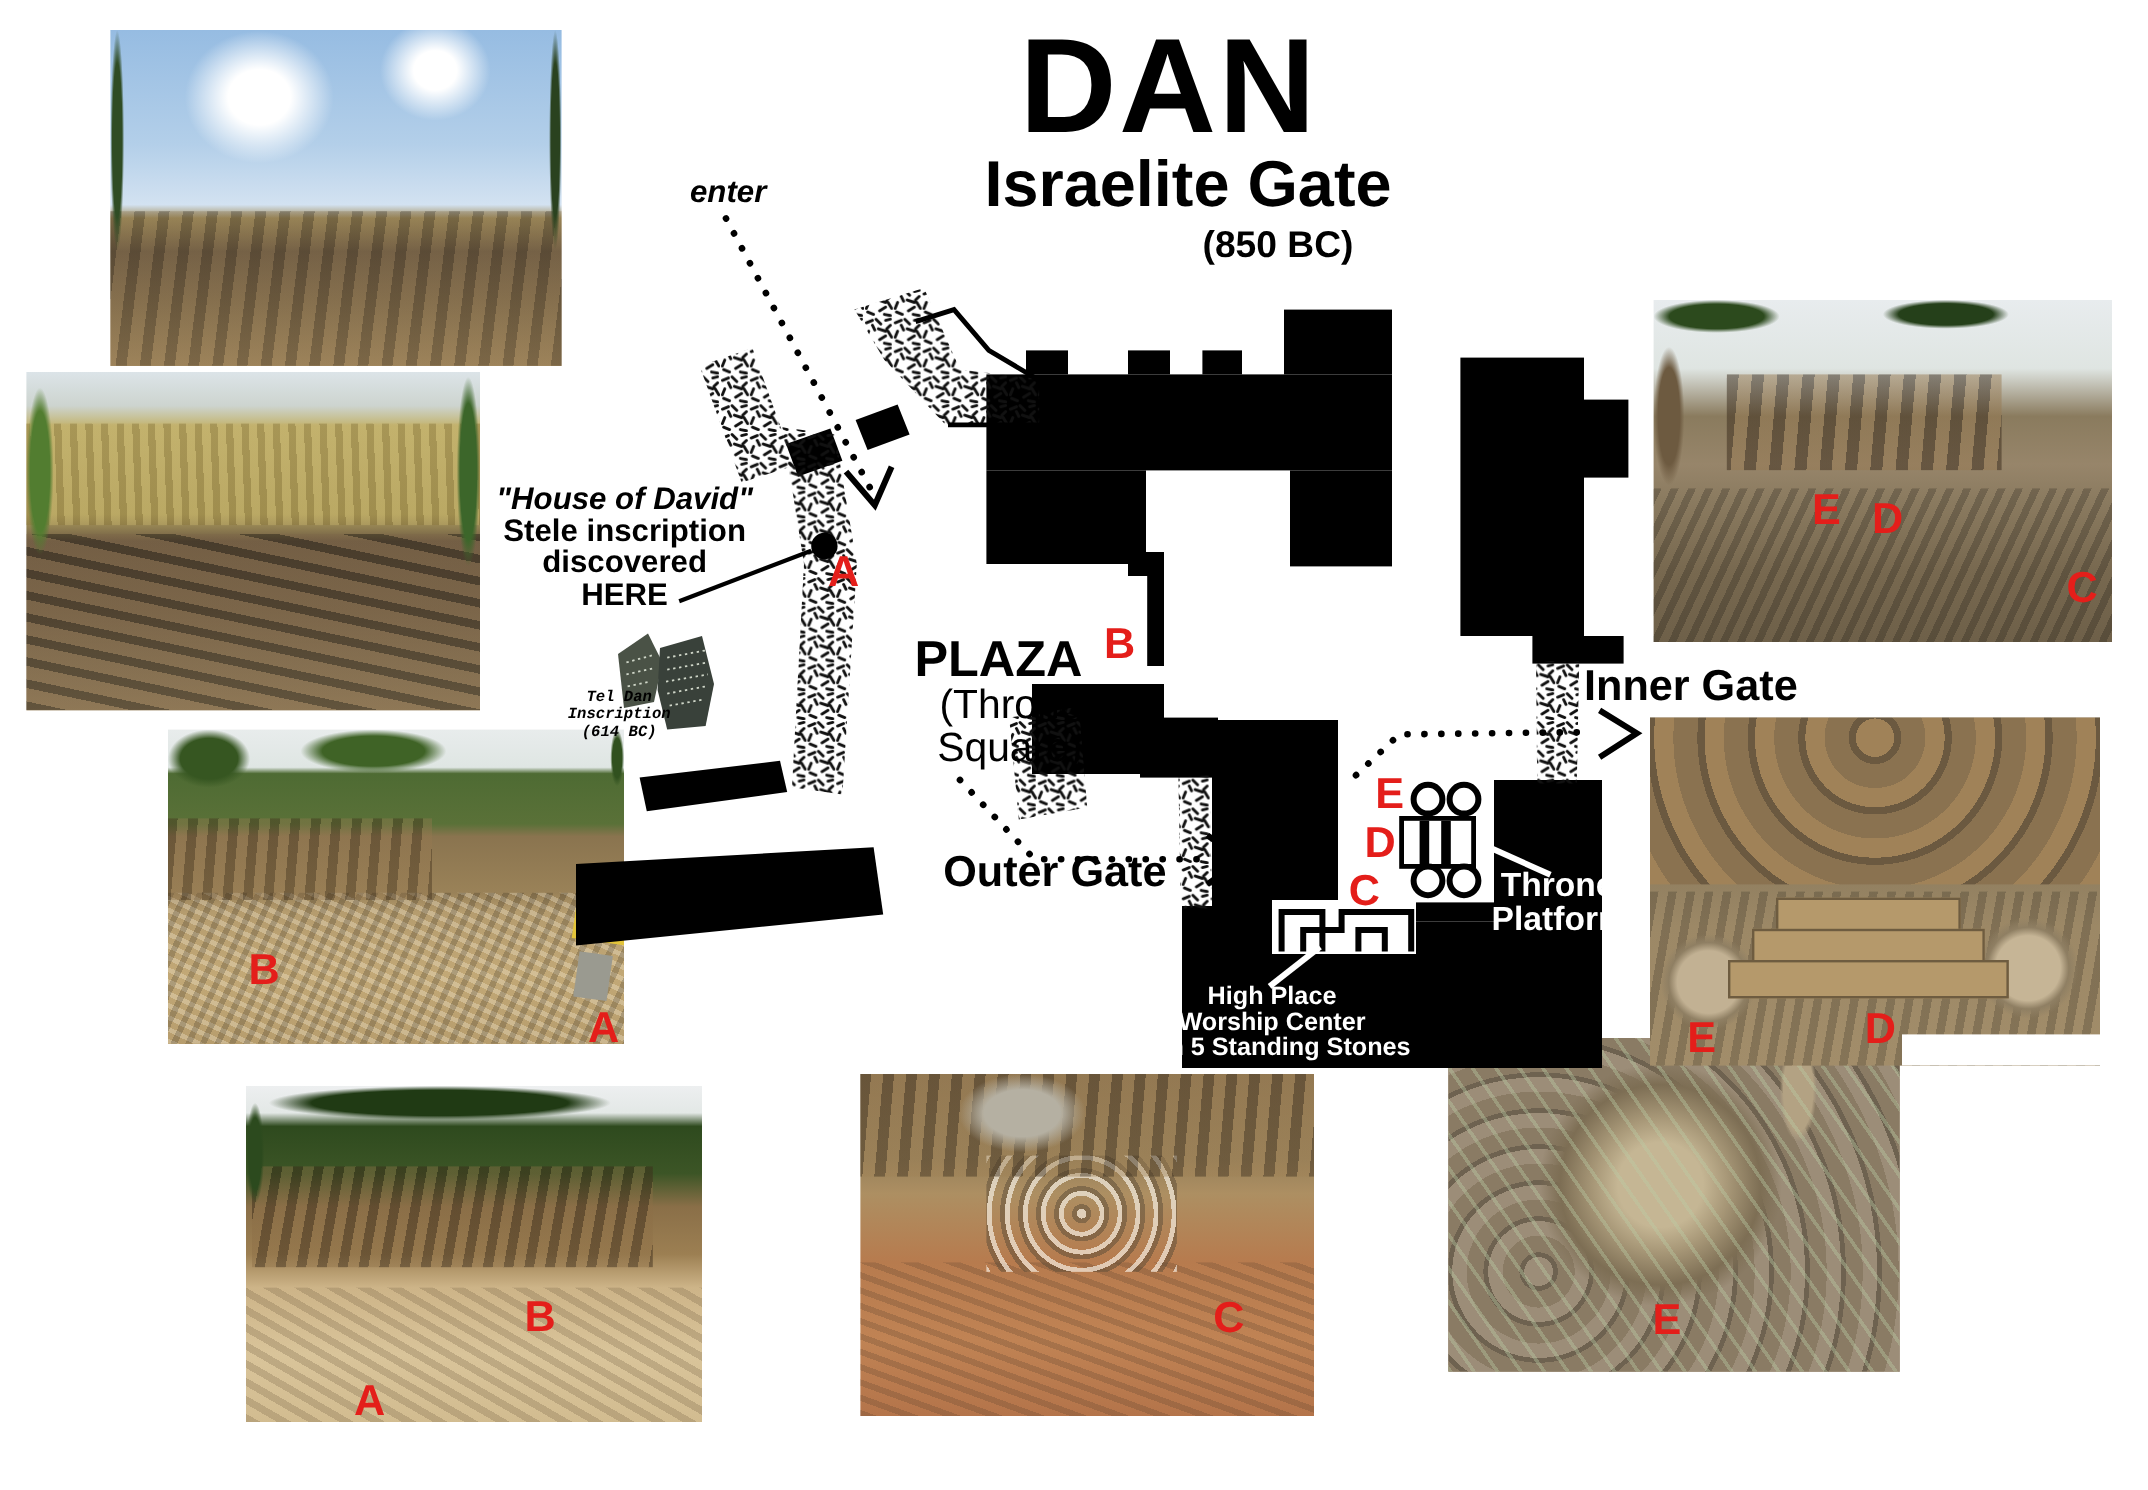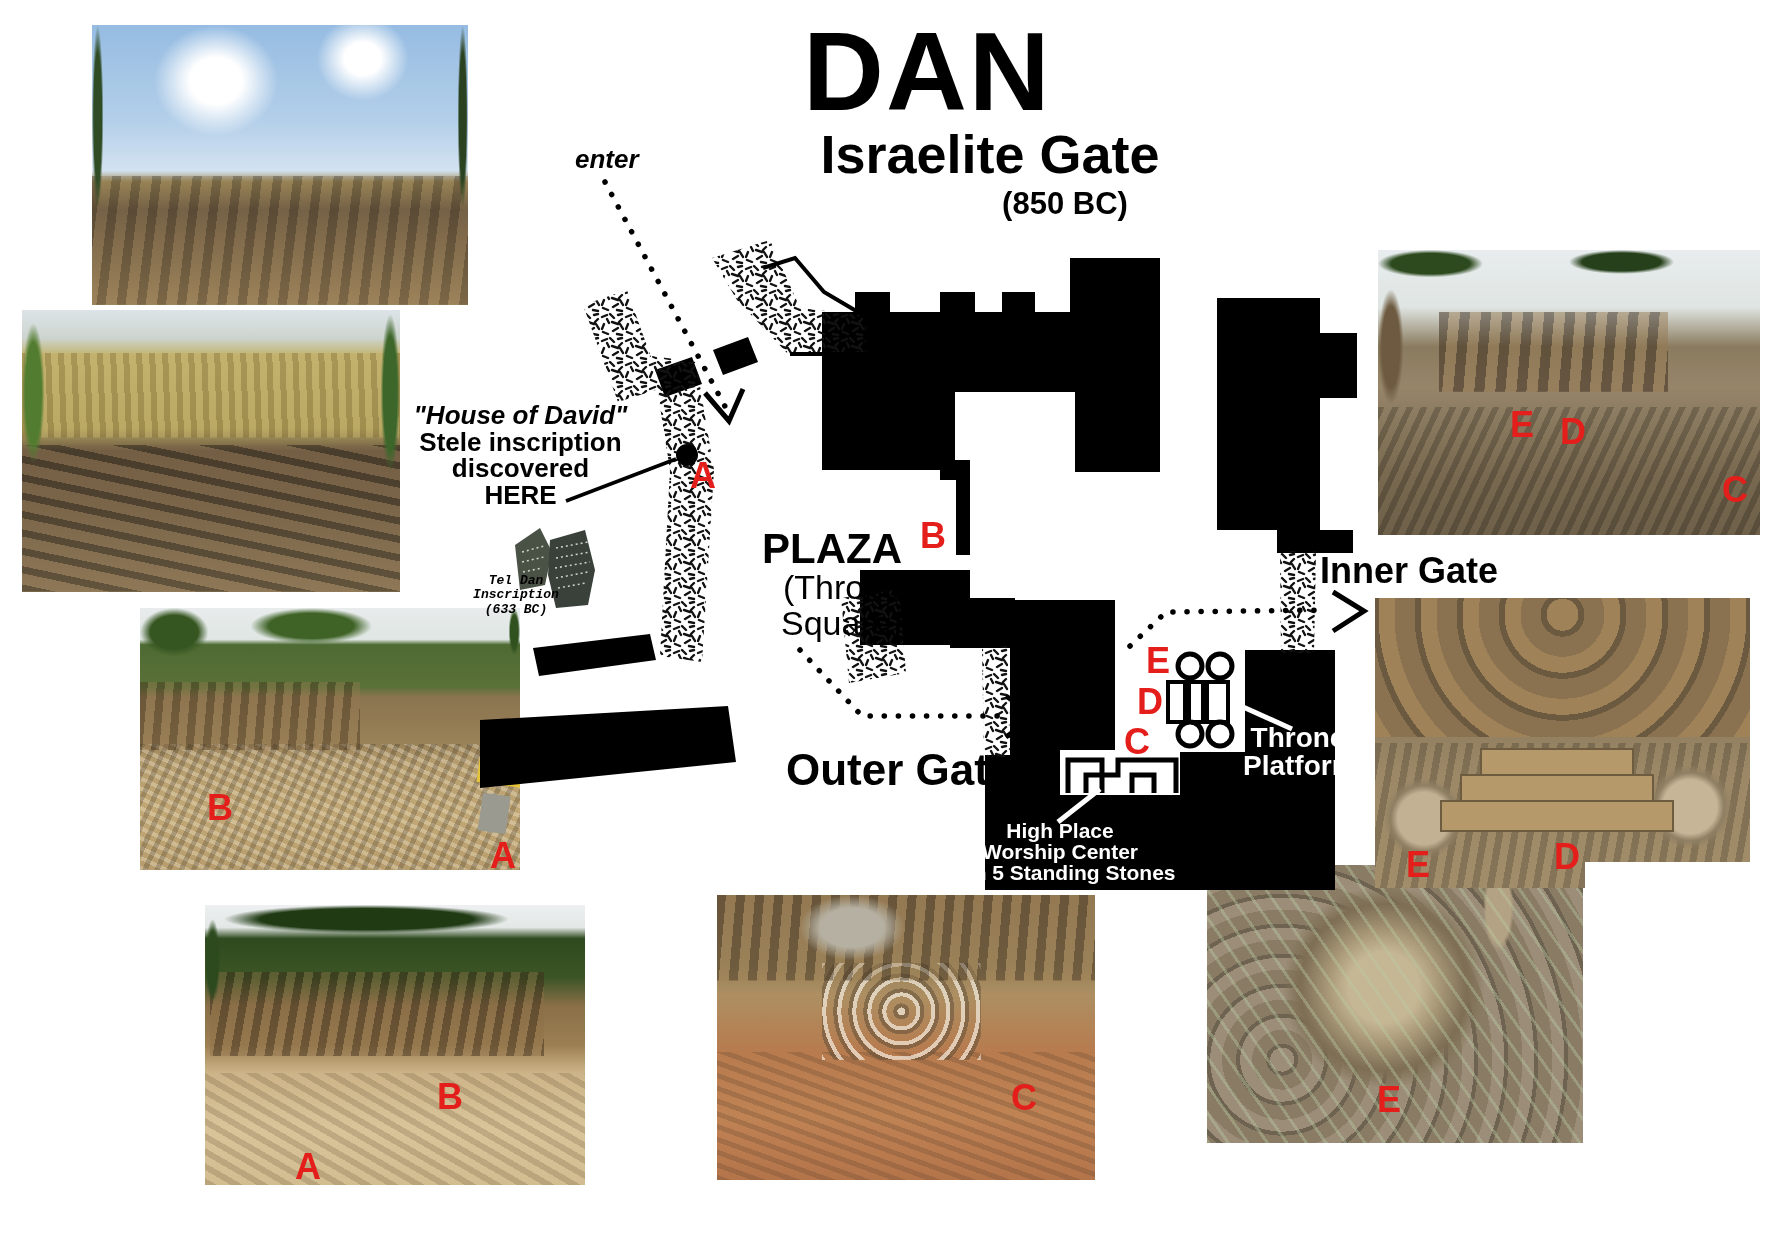--- a/index.html
+++ b/index.html
@@ -6,35 +6,35 @@
   #canvas{position:relative;width:1790px;height:1242px;background:#fff;overflow:hidden;
           font-family:"Liberation Sans",sans-serif;}
   .photo{position:absolute;overflow:hidden;}
   .lab{position:absolute;font-weight:bold;color:#000;white-space:nowrap;line-height:1.04;}
   .ltr{position:absolute;font-weight:bold;font-size:36px;line-height:1;color:#e41e1a;
        font-family:"Liberation Sans",sans-serif;}
   .white{color:#fff;}
   svg.plansvg{position:absolute;left:0;top:0;pointer-events:none;}
 
   
-  #title-main{left:803px;top:14px;width:380px;font-size:112px;letter-spacing:2px;}
+  #title-main{left:784px;top:14px;width:380px;font-size:112px;text-align:center;letter-spacing:2px;}
   #title-sub{left:790px;top:126px;width:400px;font-size:54px;text-align:center;}
   #title-year{left:950px;top:188px;width:230px;font-size:31px;text-align:center;}
 
   
   #enter-lab{left:575px;top:146px;font-size:26px;font-style:italic;}
   #sog-lab{left:738px;top:203px;width:170px;font-size:29px;text-align:center;}
   #stele-lab{left:398px;top:402px;width:245px;font-size:26px;text-align:center;line-height:1.02;}
   #stele-lab .it{font-style:italic;}
   #teldan-cap{left:470px;top:574px;width:92px;font-size:13px;font-style:italic;text-align:center;
               font-family:Liberation Mono, monospace;font-weight:bold;line-height:1.1;}
   #plaza-lab{left:752px;top:528px;width:150px;text-align:right;}
   #plaza-lab .l1{font-size:42px;font-weight:bold;line-height:1.0;}
   #plaza-lab .l2{font-size:34px;font-weight:normal;line-height:1.05;}
-  #outer-lab{left:786px;top:747px;font-size:44px;}
+  #outer-lab{left:786px;top:707px;font-size:36px;}
   #inner-lab{left:1320px;top:552px;font-size:36px;}
   #throne-lab{left:1243px;top:724px;width:110px;font-size:28px;text-align:center;line-height:1.0;}
   #hp-lab{left:940px;top:820px;width:240px;font-size:21px;text-align:center;line-height:1.0;}
 
   
   #p1{left:92px;top:25px;width:376px;height:280px;background:
     radial-gradient(ellipse at 72% 12%, #fff 0 18px, rgba(255,255,255,0) 46px),
     radial-gradient(ellipse at 33% 20%, #fff 0 26px, rgba(255,255,255,0) 62px),
     radial-gradient(closest-side at 4% 40%, #2f4c24 0 70%, rgba(0,0,0,0)) 0 0/38% 82% no-repeat,
     radial-gradient(closest-side at 96% 38%, #2a421f 0 70%, rgba(0,0,0,0)) 100% 0/34% 86% no-repeat,
@@ -234,21 +234,21 @@
   <div class="lab" id="stele-lab">
     <div class="it">"House of David"</div>
     <div>Stele inscription</div>
     <div>discovered</div>
     <div>HERE</div>
   </div>
 
   <div class="lab" id="teldan-cap">
     <div>Tel Dan</div>
     <div>Inscription</div>
-    <div>(633 BC)</div>
+    <div>(614 BC)</div>
   </div>
 
   <div class="lab" id="plaza-lab">
     <div class="l1">PLAZA</div>
     <div class="l2">(Throne</div>
     <div class="l2">Square)</div>
   </div>
 
   <div class="lab" id="outer-lab">Outer Gate</div>
   <div class="lab" id="inner-lab">Inner Gate</div>

